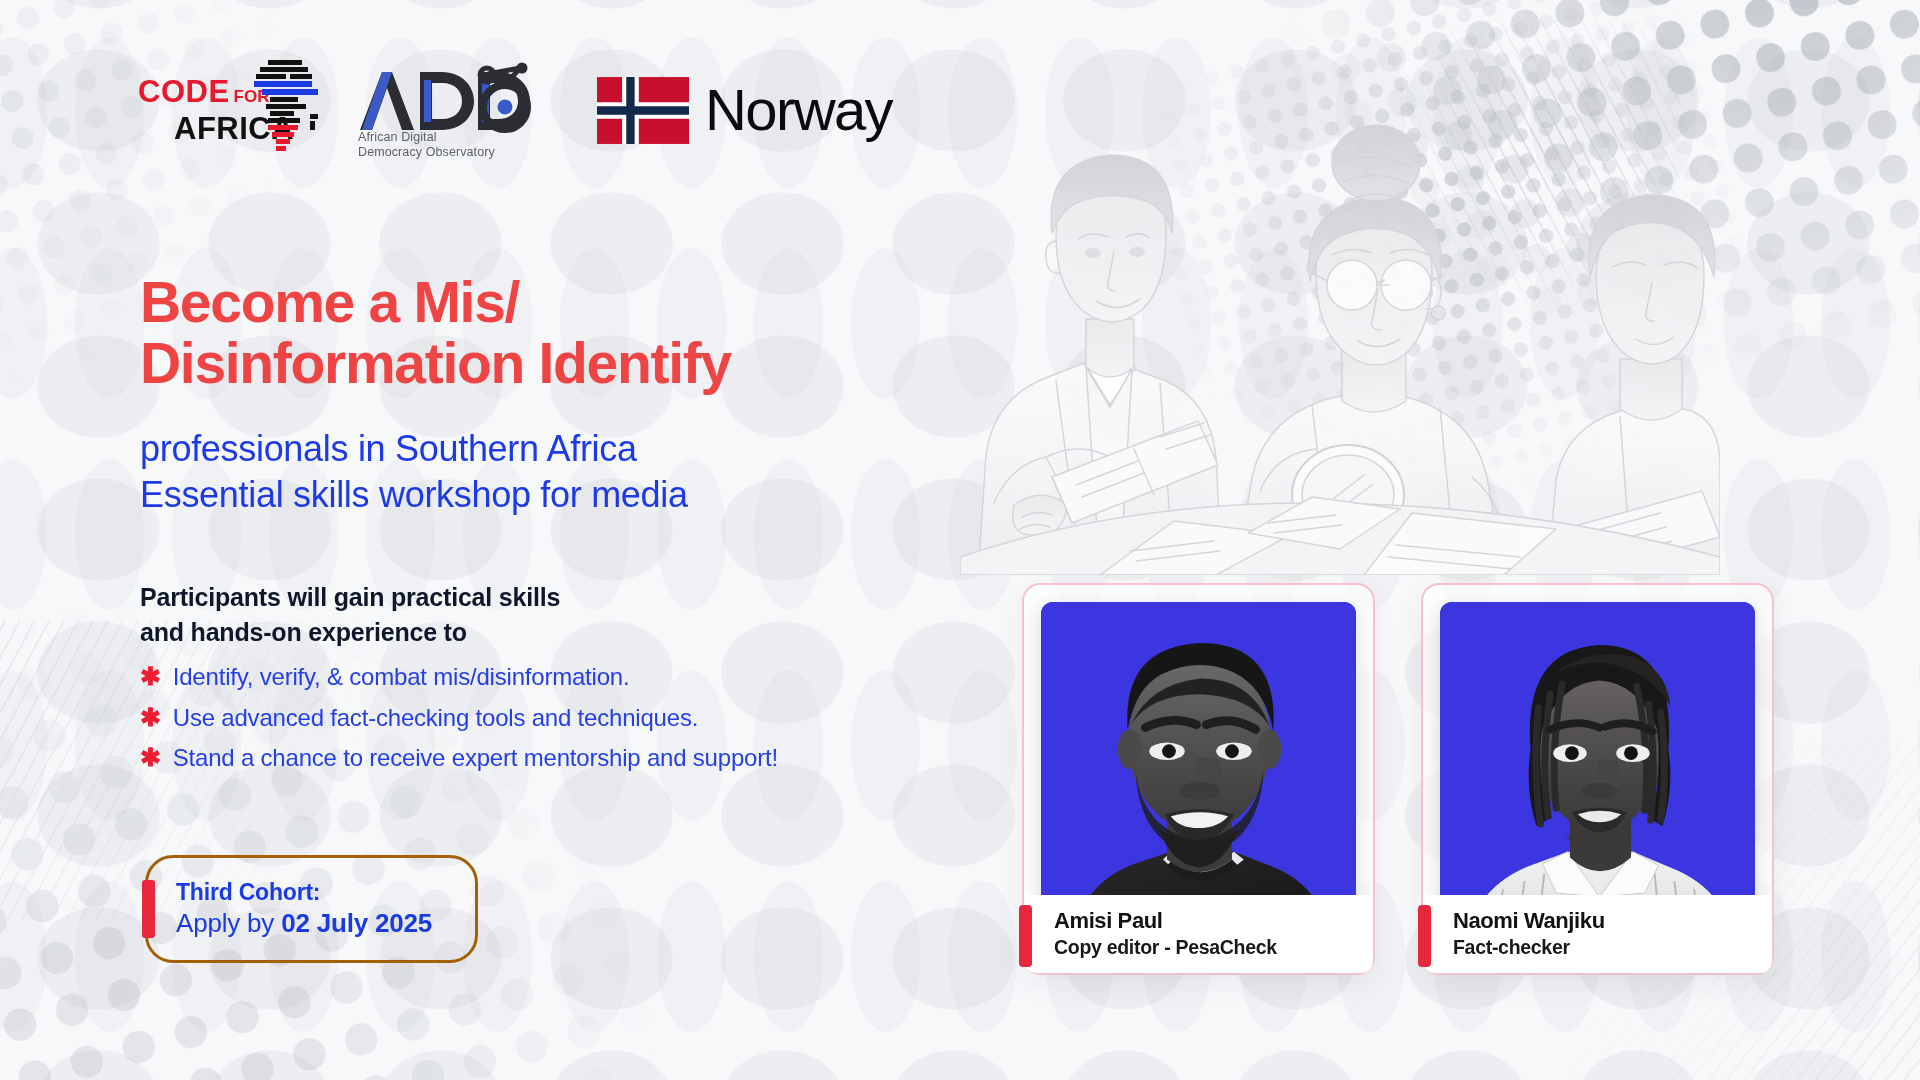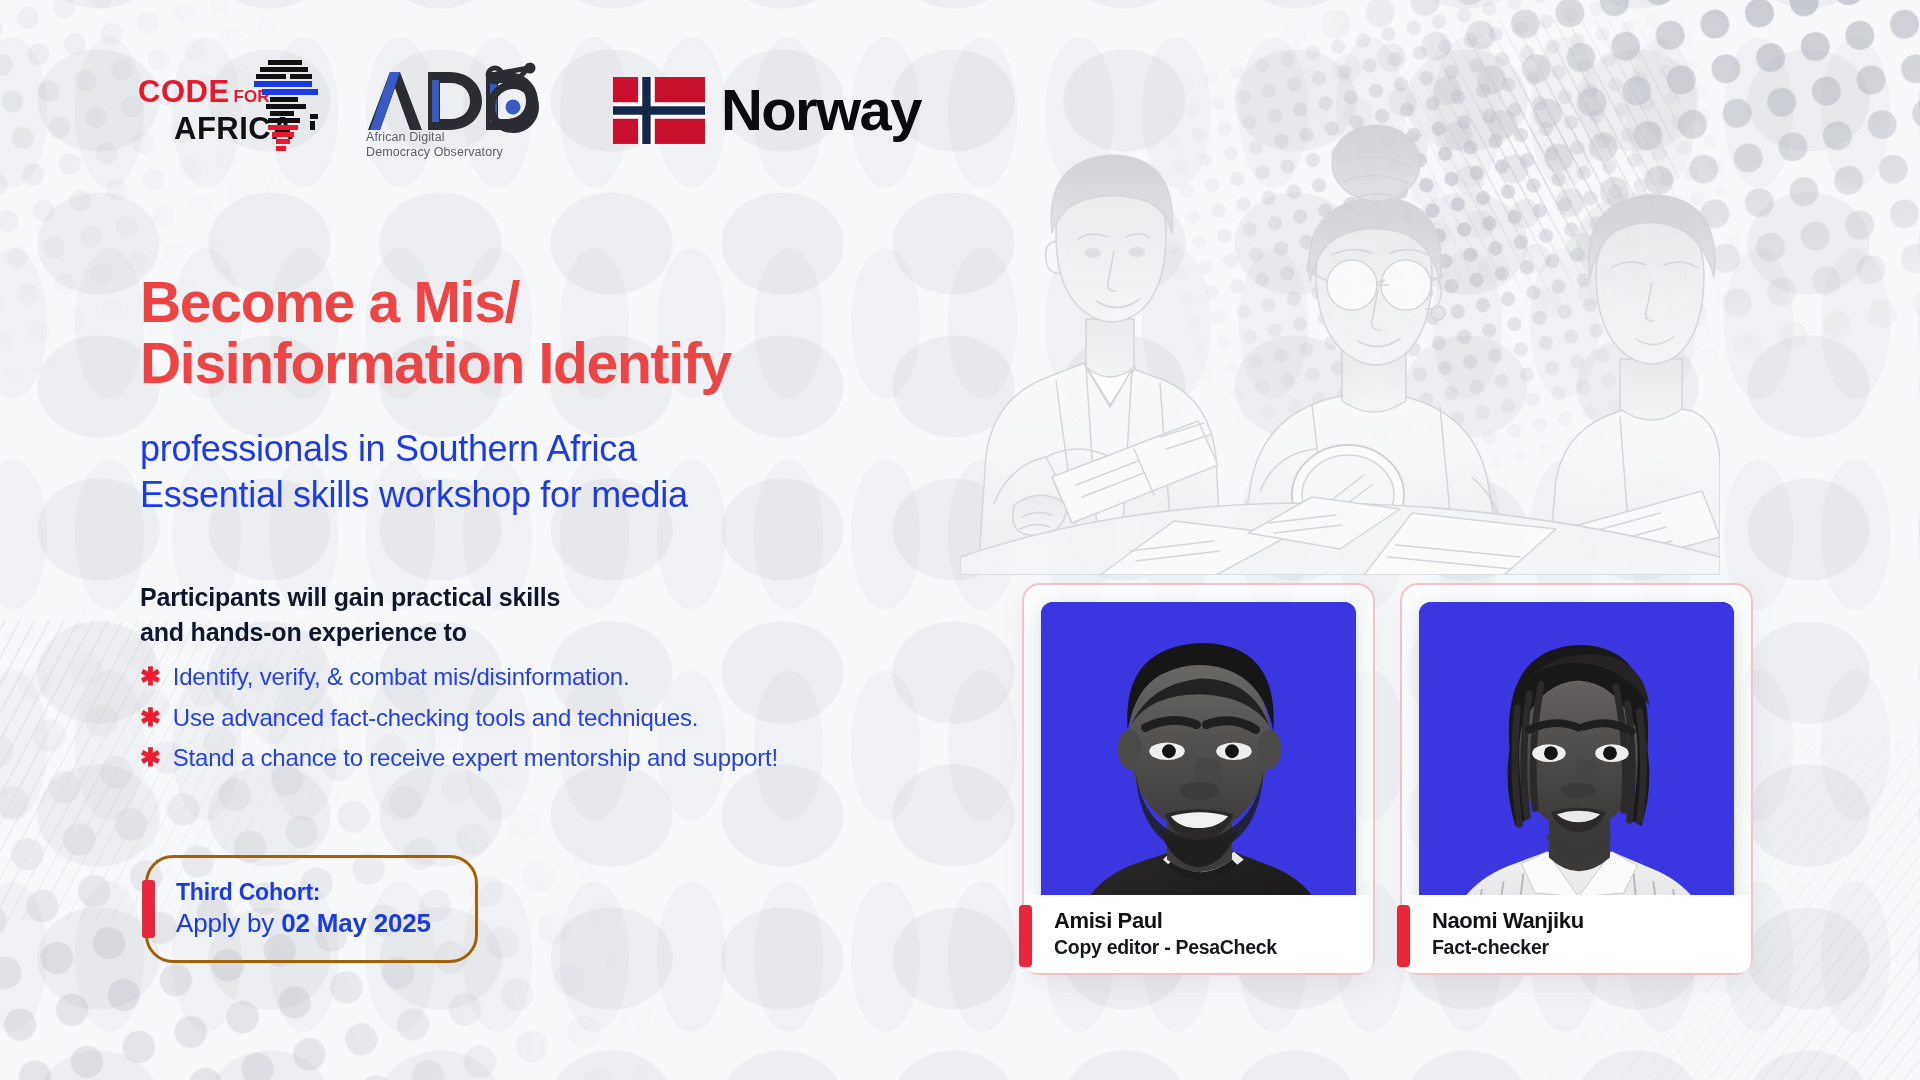--- a/index.html
+++ b/index.html
@@ -101,21 +101,21 @@
   .illustration{
     position:absolute; left:960px; top:105px;
     width:760px; height:470px;
     opacity:.92;
   }
   .illustration svg{ width:100%; height:100%; display:block; }
 
   
   .logobar{
     position:absolute; left:138px; top:60px;
-    display:flex; align-items:center; gap:16px;
+    display:flex; align-items:center; gap:8px;
   }
 
   
   .cfa{ position:relative; width:192px; height:100px; }
   .cfa-text{ position:absolute; left:0; top:16px; }
   .cfa-line1{ display:flex; align-items:baseline; }
   .cfa-code{ font-size:31px; font-weight:700; letter-spacing:.5px; color:#e8192c; line-height:1; }
   .cfa-for{ font-size:17px; font-weight:700; color:#e8192c; margin-left:4px; line-height:1; }
   .cfa-africa{ font-size:31px; font-weight:700; letter-spacing:.5px; color:#111; line-height:1; margin-top:6px;margin-left:36px; }
   .cfa-mark{ position:absolute; left:108px; top:-2px; }
@@ -125,21 +125,21 @@
   .addo-mark{ position:absolute; left:0; top:10px; }
   .addo-sub{
     position:absolute; left:0; top:70px; width:185px;
     color:#5d6169; line-height:1.22;
     font-size:12.5px; letter-spacing:.1px;
   }
 
   
   .norway{ display:flex; align-items:center; gap:16px; margin-left:46px; }
   .norway-flag{ width:92px; height:67px; display:block; }
-  .norway-word{ font-size:58px; font-weight:700; letter-spacing:-1.6px; color:#0b0b0d; line-height:1;text-align:center; }
+  .norway-word{ font-size:58px; font-weight:400; letter-spacing:-1.6px; color:#0b0b0d; line-height:1;text-align:center; }
 
   
   .headline{
     position:absolute; left:140px; top:272px;
     color:#ef4444; font-weight:700;
     font-size:57px; line-height:1.07; letter-spacing:-1.3px;
   }
   .subhead{
     position:absolute; left:140px; top:426px;
     color:#1d3ae8; font-weight:400;
@@ -174,21 +174,21 @@
     background:#e8263c;
   }
   .cohort-txt{ position:absolute; left:28px; top:20px; }
   .cohort-l1{ color:#1a3be0; font-weight:700; font-size:23px; line-height:1.28; letter-spacing:-.2px; }
   .cohort-l2{ color:#1a3be0; font-weight:400; font-size:26px; line-height:1.28; letter-spacing:-.2px; }
   .cohort-l2 b{ font-weight:700; }
 
   
   .cards{
     position:absolute; left:1022px; top:583px;
-    display:flex; gap:25px;
+    display:flex; gap:46px;
   }
   .card-frame{
     width:353px; height:392px;
     border:2px solid #f3c3cc; border-radius:18px;
     background:rgba(255,255,255,.55);
     padding:17px 17px 17px 17px;
     box-shadow:0 10px 26px rgba(70,75,90,.07);
     position:relative;
   }
   .card-photo{
@@ -470,21 +470,21 @@
       <span class="ast">✱</span>
       <span>Stand a chance to receive expert mentorship and support!</span>
     </li>
   </ul>
 
   <div class="cohort">
     <div class="cohort-bar"></div>
     <div class="cohort-txt">
       <div class="cohort-l1">Third Cohort:</div>
       <div class="cohort-l2">
-        <span>Apply by </span><b>02 May 2025</b>
+        <span>Apply by </span><b>02 July 2025</b>
       </div>
     </div>
   </div>
 
   <div class="cards">
 
     <div class="card-frame">
       <div class="card-photo">
         <svg viewBox="0 0 320 360" preserveAspectRatio="xMidYMax slice" xmlns="http://www.w3.org/2000/svg">
           <defs>

